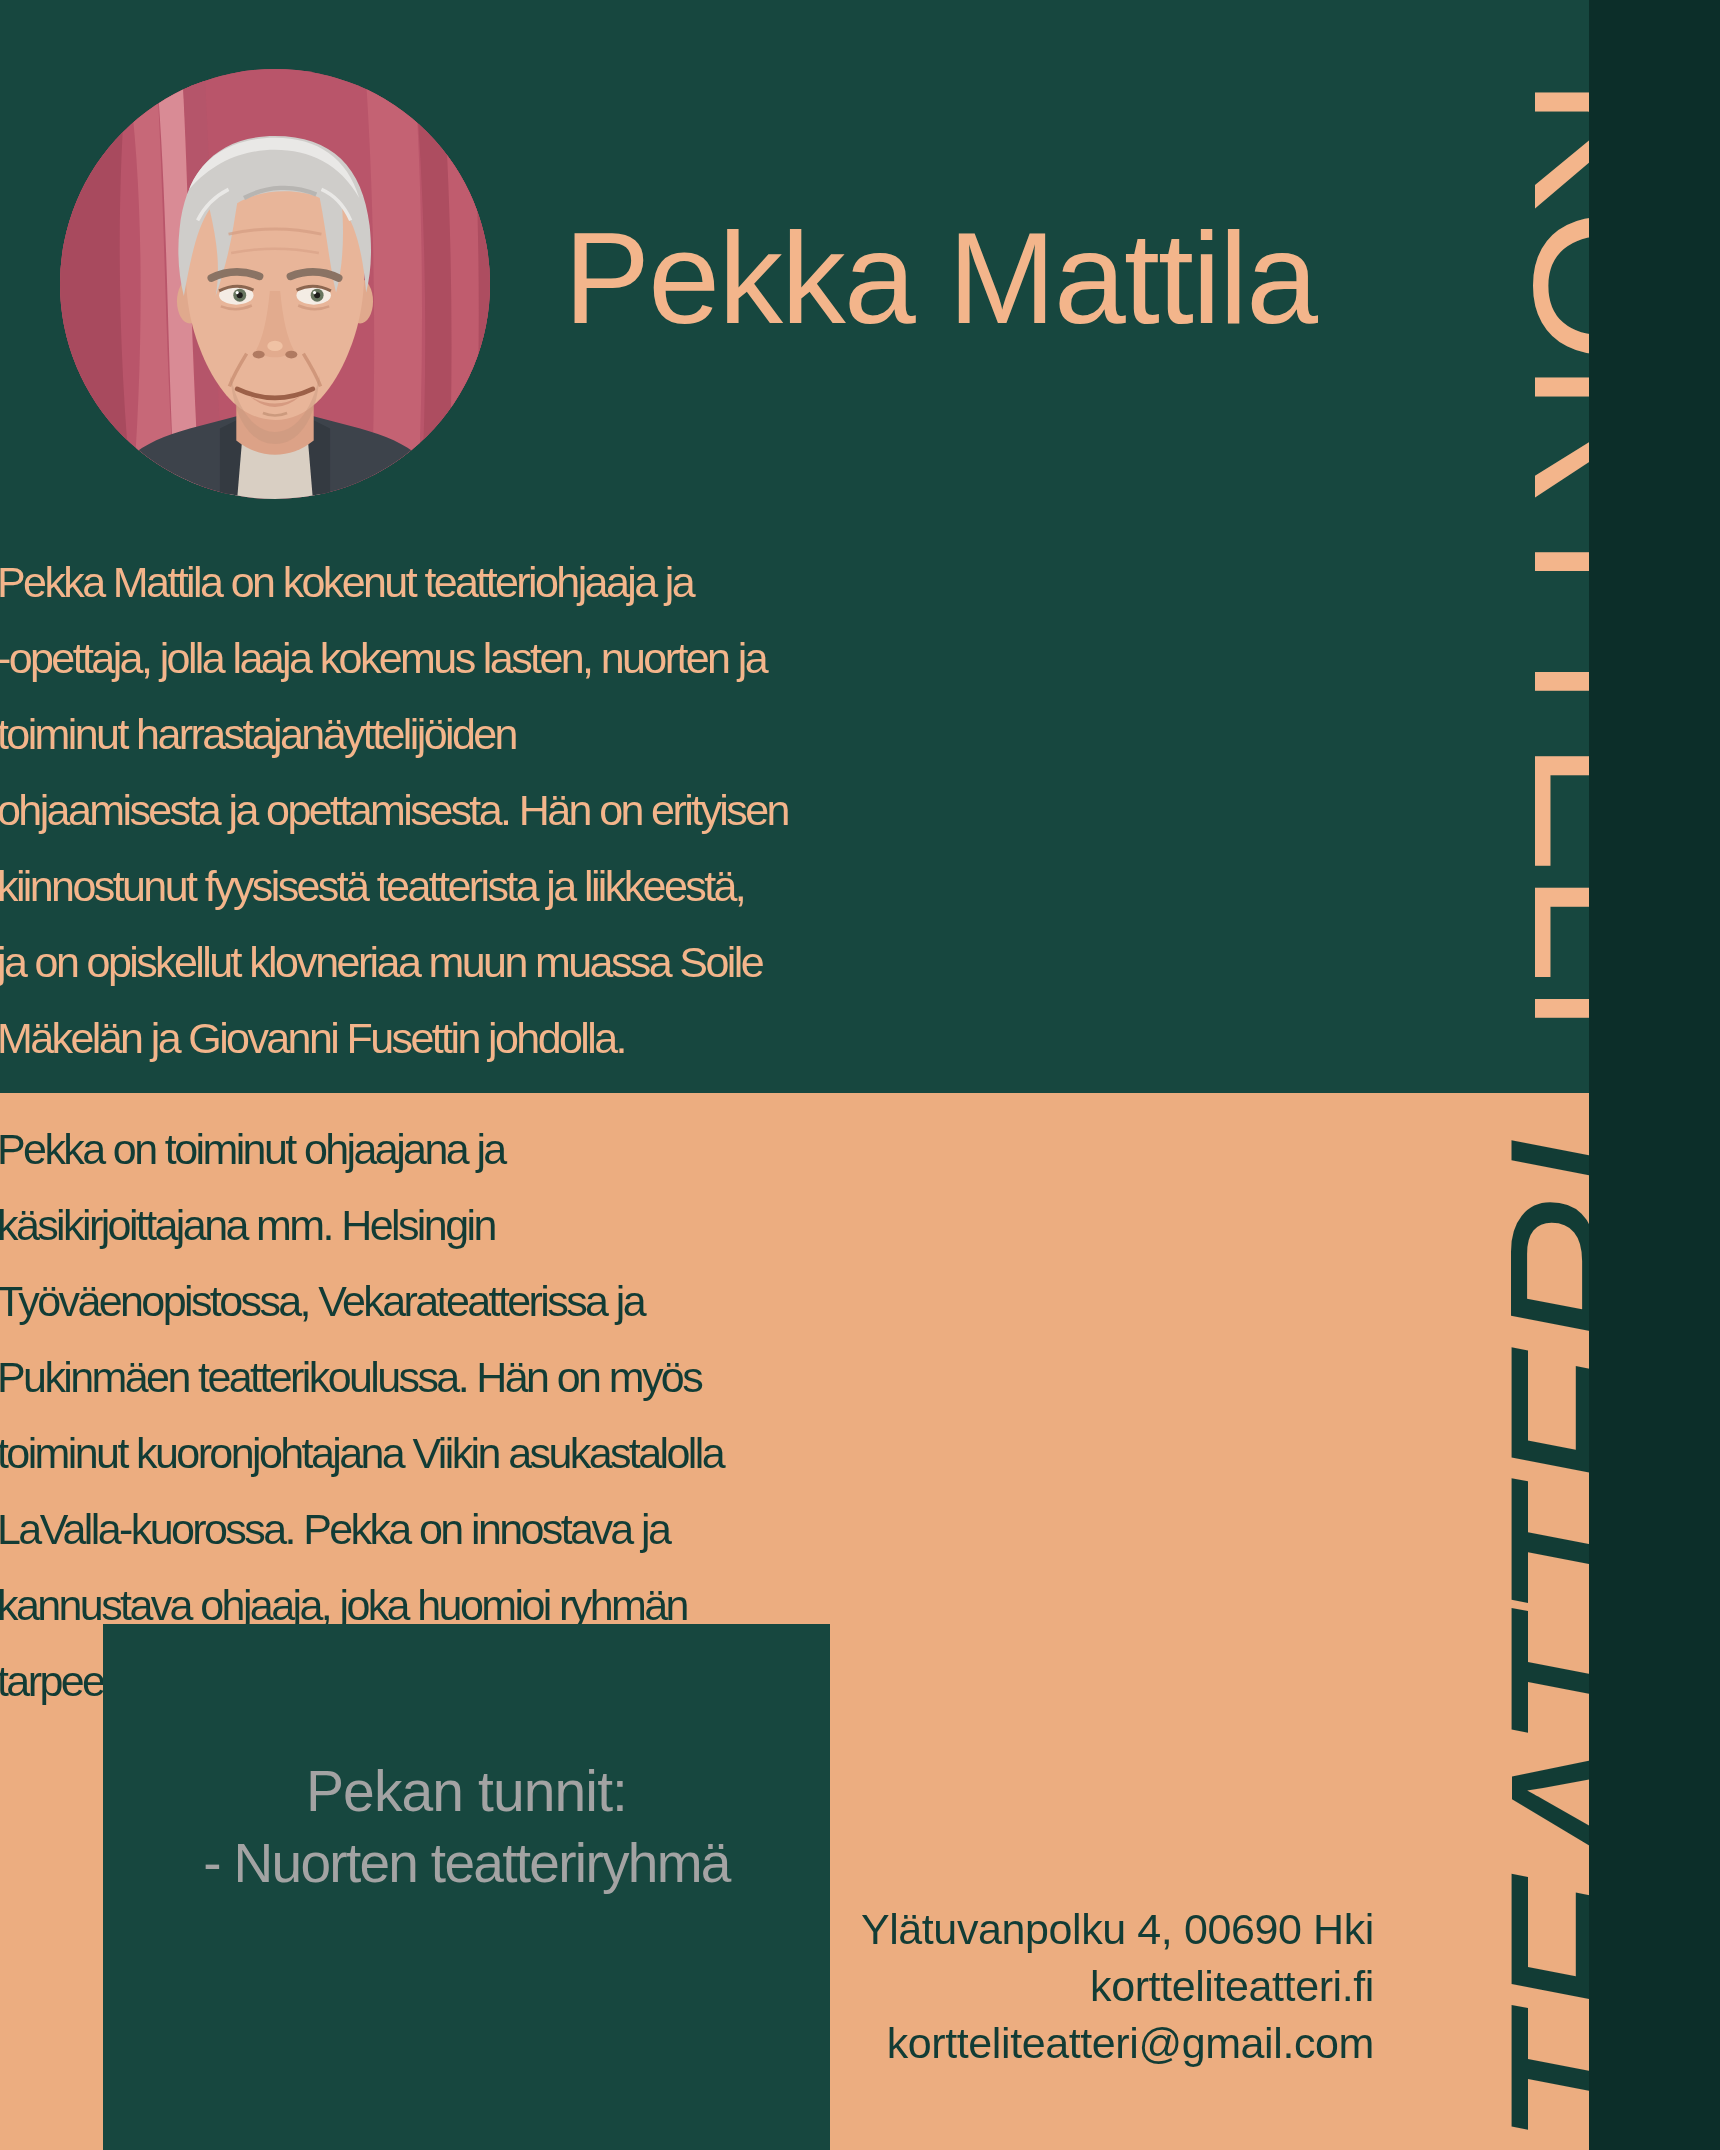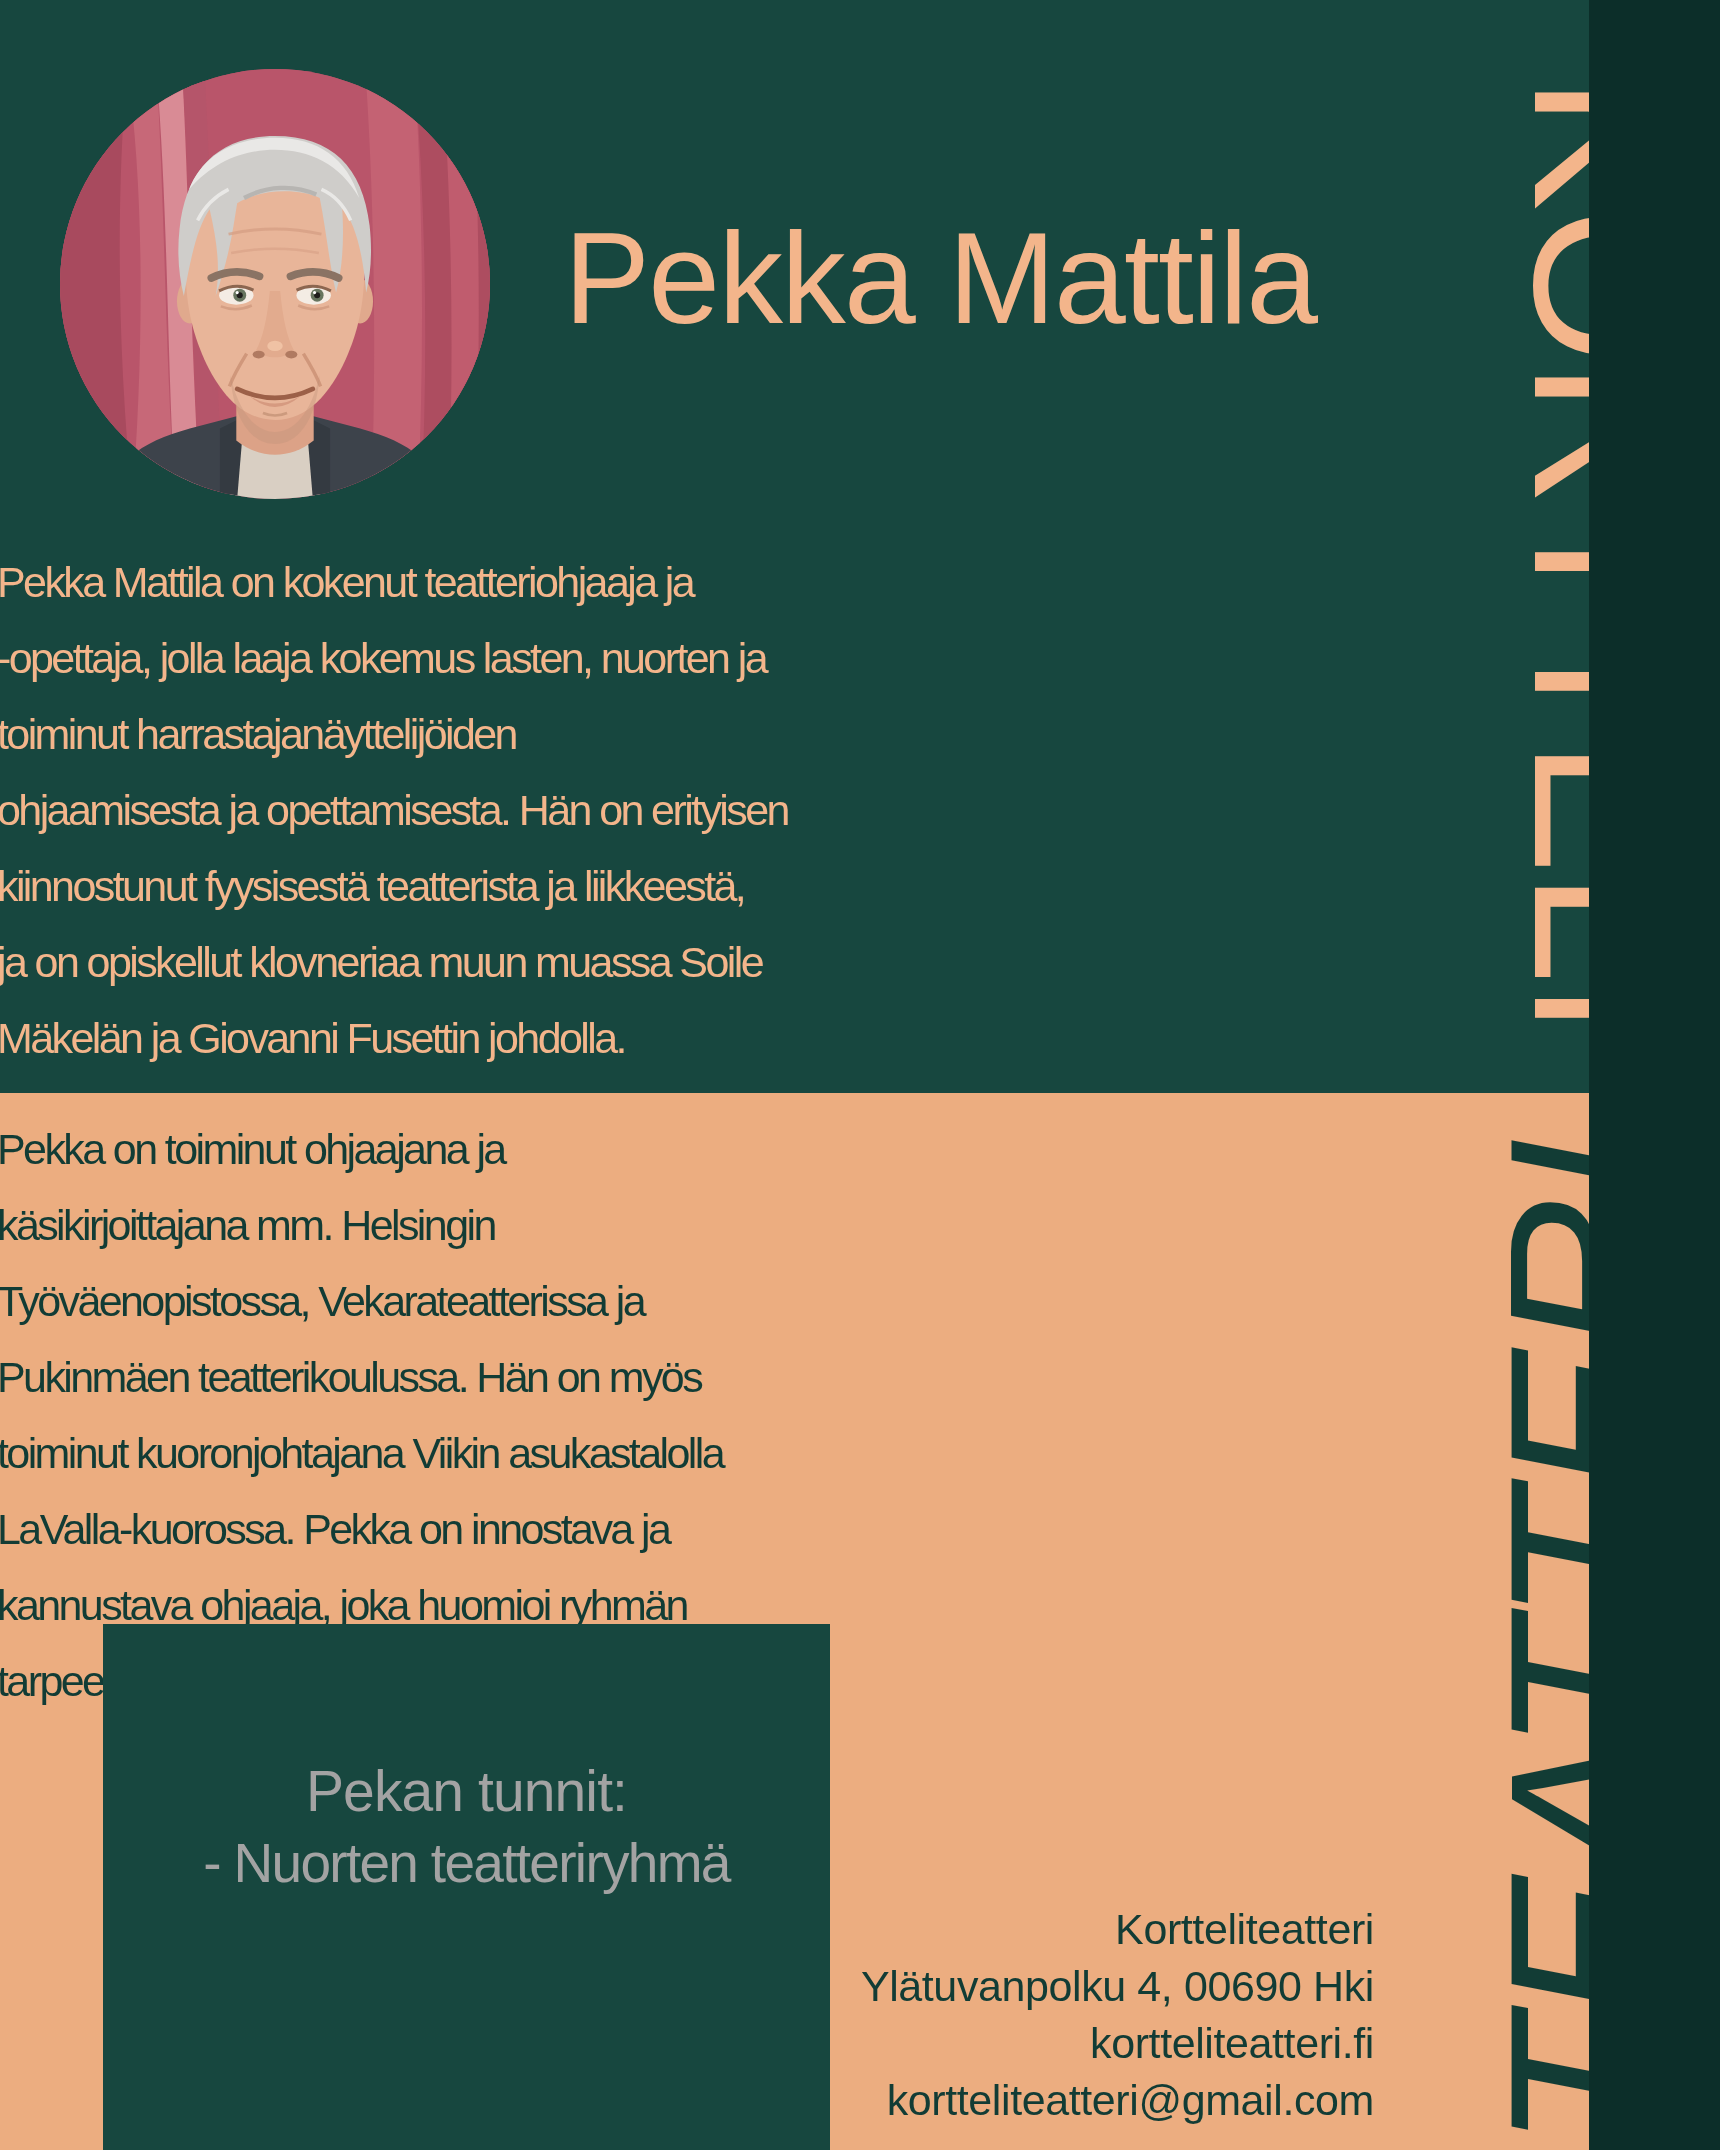--- a/index.html
+++ b/index.html
@@ -153,20 +153,19 @@
     <div class="line dark">kannustava ohjaaja, joka huomioi ryhmän</div>
     <div class="line dark">tarpeet ja rajat.</div>
   </div>
 
   <div class="schedule-box">
     <div class="schedule-heading">Pekan tunnit:</div>
     <div class="schedule-item">- Nuorten teatteriryhmä</div>
   </div>
 
   <div class="contact">
-    <div>Kortteliteatteri</div>
     <div>Ylätuvanpolku 4, 00690 Hki</div>
     <div>kortteliteatteri.fi</div>
     <div>kortteliteatteri@gmail.com</div>
   </div>
 
 </div>
 
 
 </body></html>

